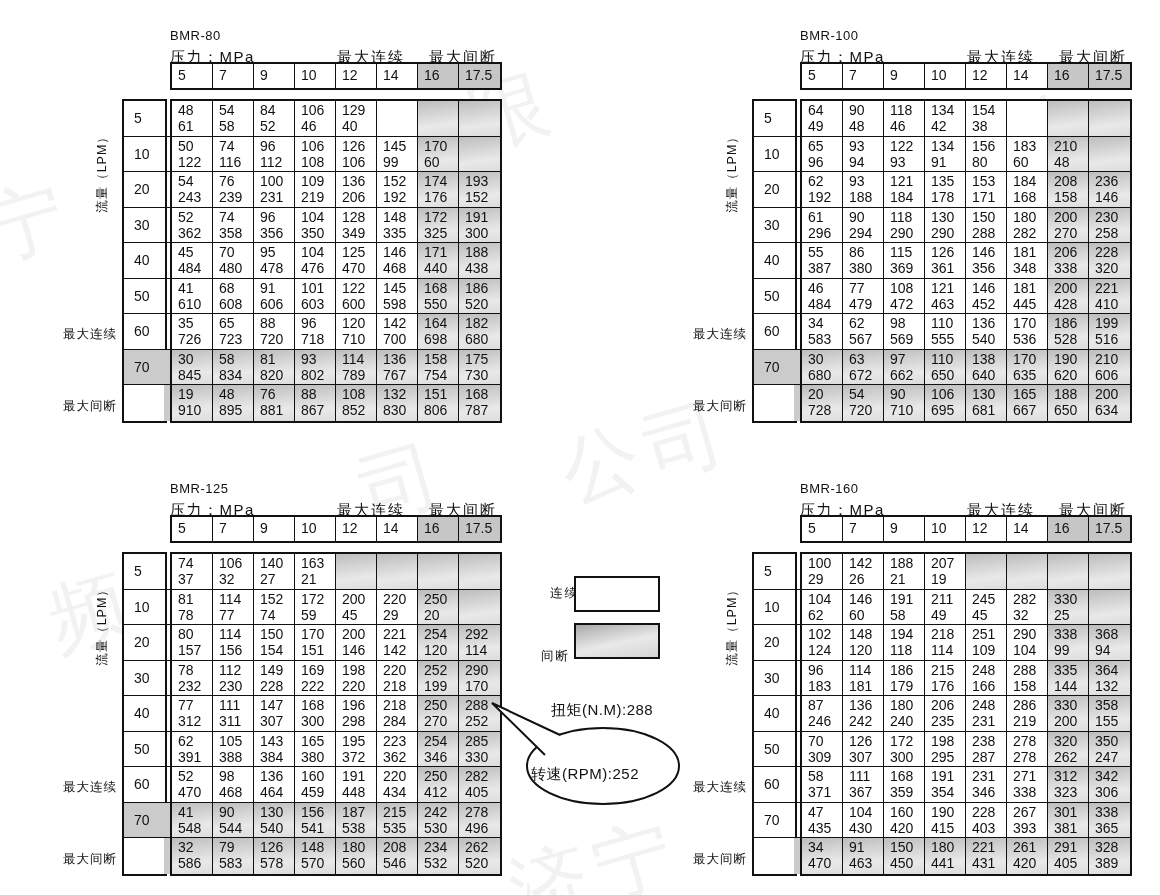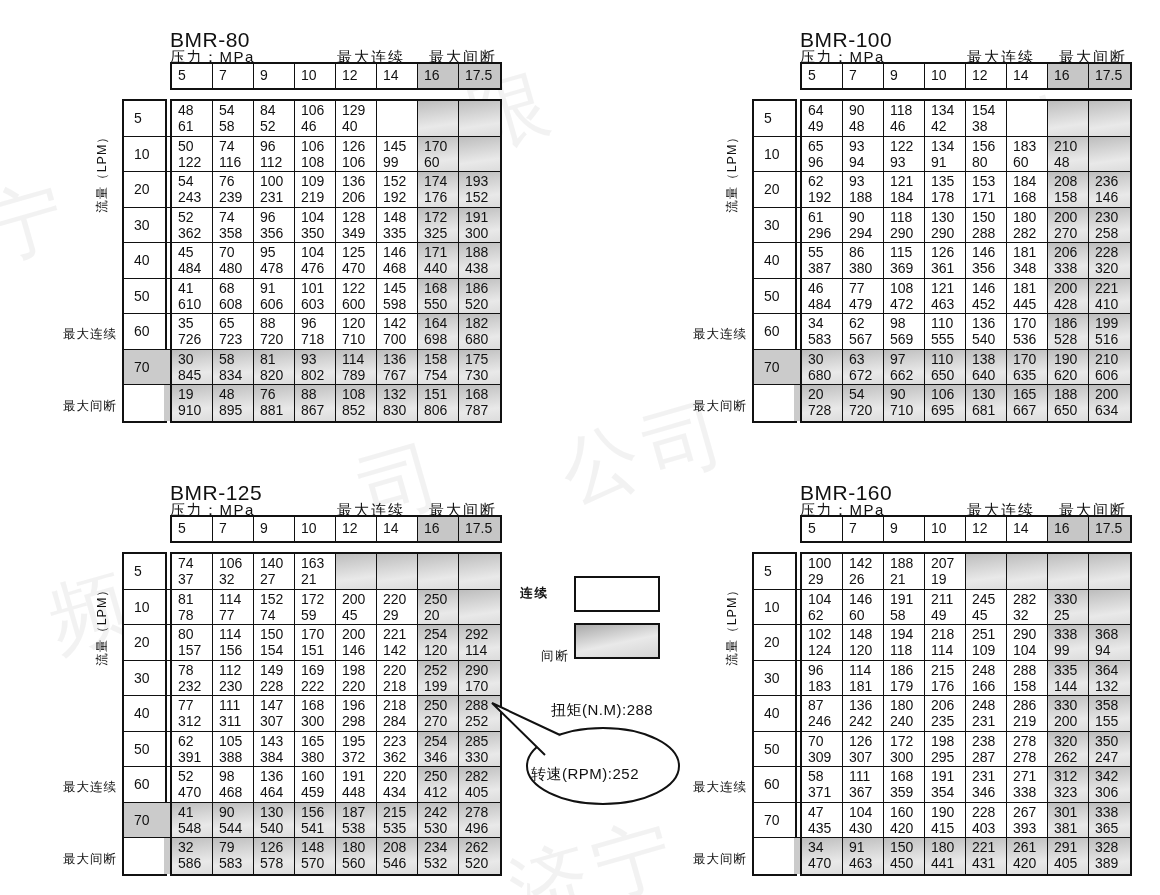--- a/index.html
+++ b/index.html
@@ -20,21 +20,21 @@
   .wm:nth-of-type(9){left:1010px;top:80px;}
   .wm:nth-of-type(10){left:510px;top:820px;}
 
   
   .t0{--gx:170px;--gy:99px;}
   .t1{--gx:800px;--gy:99px;}
   .t2{--gx:170px;--gy:552px;}
   .t3{--gx:800px;--gy:552px;}
 
   .mt-title{position:absolute;left:var(--gx);top:calc(var(--gy) - 71px);
-            font-size:21px;letter-spacing:.5px;}
+            font-size:13px;letter-spacing:.5px;}
   .mt-sub{position:absolute;left:var(--gx);top:calc(var(--gy) - 51px);
           width:330px;height:16px;font-size:15px;}
   .sub-press{position:absolute;left:0;top:0;letter-spacing:1.5px;}
   .sub-cont{position:absolute;right:95px;top:0;letter-spacing:2px;}
   .sub-int{position:absolute;right:3px;top:0;letter-spacing:2px;}
 
   .mt-colheads{position:absolute;left:var(--gx);top:calc(var(--gy) - 37px);
                display:grid;grid-template-columns:repeat(8,41px);grid-auto-rows:24px;
                border:2px solid #111;background:#fff;}
   .colhead{box-sizing:border-box;border-right:1px solid #111;
@@ -61,21 +61,21 @@
 
   .mt-flow{position:absolute;left:calc(var(--gx) - 128px);top:calc(var(--gy) + 64px);
            width:120px;text-align:center;font-size:12.5px;letter-spacing:1px;
            transform:rotate(-90deg);}
   .mt-side{position:absolute;width:72px;text-align:right;font-size:12.5px;letter-spacing:1px;}
   .mt-maxcont{left:calc(var(--gx) - 125px);top:calc(var(--gy) + 227px);}
   .mt-maxint{left:calc(var(--gx) - 125px);top:calc(var(--gy) + 299px);}
 
   
   .legend-label{position:absolute;font-size:12.5px;letter-spacing:2px;}
-  .lg-cont-label{left:520px;top:585px;font-weight:bold;}
+  .lg-cont-label{left:550px;top:585px;}
   .lg-int-label{left:541px;top:648px;}
   .legend-box{position:absolute;width:82px;height:32px;border:2px solid #111;}
   .lg-cont-box{left:574px;top:576px;background:#fff;}
   .lg-int-box{left:574px;top:623px;background:linear-gradient(168deg,#a9a9a9 0%,#e9e9e9 55%,#d4d4d4 100%);}
 
   
   .callout-svg{position:absolute;left:470px;top:690px;}
   .callout-line{position:absolute;font-size:15px;letter-spacing:.5px;}
   .co-l1{left:551px;top:701px;}
   .co-l2{left:531px;top:765px;}

